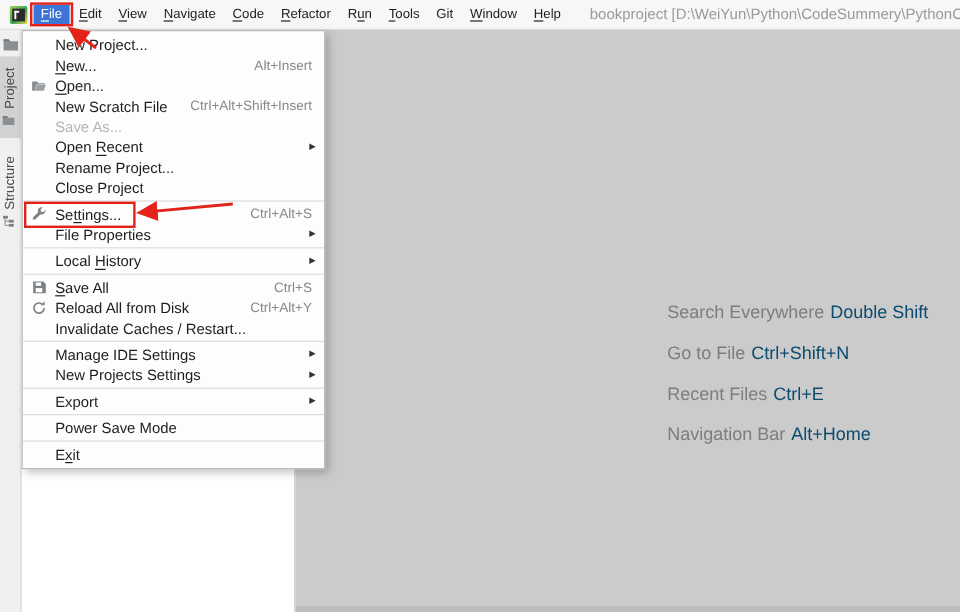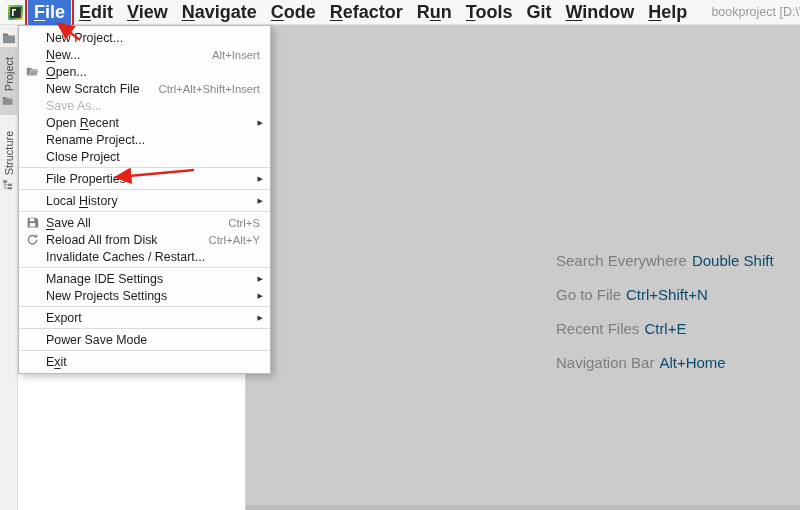--- a/index.html
+++ b/index.html
@@ -5,22 +5,22 @@
   * { margin:0; padding:0; box-sizing:border-box; }
   html,body { width:800px; height:510px; overflow:hidden;
     font-family:"Liberation Sans", sans-serif; background:#cbcbcb; }
   #stage { position:relative; width:800px; height:510px; }
 
   
   .menubar { position:absolute; left:0; top:0; width:800px; height:25px;
     background:#f7f7f7; border-bottom:1px solid #dedede;
     display:flex; align-items:center; padding-left:8px; z-index:20; }
   .logo { width:15px; height:15px; margin-right:5px; flex:0 0 auto; }
-  .mb-item { padding:2px 6px; margin-right:2px; font-size:18px; color:#222;
-    position:relative; white-space:nowrap; cursor:default;font-weight:bold; }
+  .mb-item { padding:2px 6px; margin-right:2px; font-size:11px; color:#222;
+    position:relative; white-space:nowrap; cursor:default; }
   .mb-item.active { background:var(--accent); color:#fff; }
   .mb-item.active::after { content:""; position:absolute; left:-3px; right:-3px;
     top:-2px; bottom:-2px; border:2px solid var(--red); pointer-events:none; }
   .mn { text-decoration:underline; text-underline-offset:2px; }
   .win-title { margin-left:16px; color:#9a9a9a; font-size:12.5px;
     white-space:nowrap; overflow:hidden; flex:1 1 auto; }
 
   
   .stripe { position:absolute; left:0; top:25px; width:18px; bottom:0;
     background:#f0f0f0; border-right:1px solid #dddddd; z-index:5; }
@@ -189,21 +189,30 @@
   </div><div class="mi">
     <span class="mi-icon"></span>
     <span class="mi-label"><span class="pre">Rename Project...</span><span class="mn"></span><span class="post"></span></span>
     <span class="mi-shortcut"></span>
 
   </div><div class="mi">
     <span class="mi-icon"></span>
     <span class="mi-label"><span class="pre">Close Project</span><span class="mn"></span><span class="post"></span></span>
     <span class="mi-shortcut"></span>
 
-  </div><div class="msep"></div><div class="mi has-sub">
+  </div><div class="msep"></div><div class="mi highlight">
+    <span class="mi-icon">
+            <svg viewBox="0 0 16 16">
+              <path d="M14.2 4.6a3.7 3.7 0 0 1-4.9 3.6l-5 5a1.55 1.55 0 1 1-2.2-2.2l5-5A3.7 3.7 0 0 1 11.7 1L9.6 3.1l.5 2.3 2.3.5 2.1-2.1c.3.6.4 1.2.4 1.8z" fill="#7d8287"></path>
+            </svg>
+          </span>
+    <span class="mi-label"><span class="pre">Se</span><span class="mn">tt</span><span class="post">ings...</span></span>
+    <span class="mi-shortcut">Ctrl+Alt+S</span>
+
+  </div><div class="mi has-sub">
     <span class="mi-icon"></span>
     <span class="mi-label"><span class="pre">File Properties</span><span class="mn"></span><span class="post"></span></span>
     <span class="mi-shortcut"></span>
     <span class="mi-arrow">▶</span>
   </div><div class="msep"></div><div class="mi has-sub">
     <span class="mi-icon"></span>
     <span class="mi-label"><span class="pre">Local </span><span class="mn">H</span><span class="post">istory</span></span>
     <span class="mi-shortcut"></span>
     <span class="mi-arrow">▶</span>
   </div><div class="msep"></div><div class="mi">

